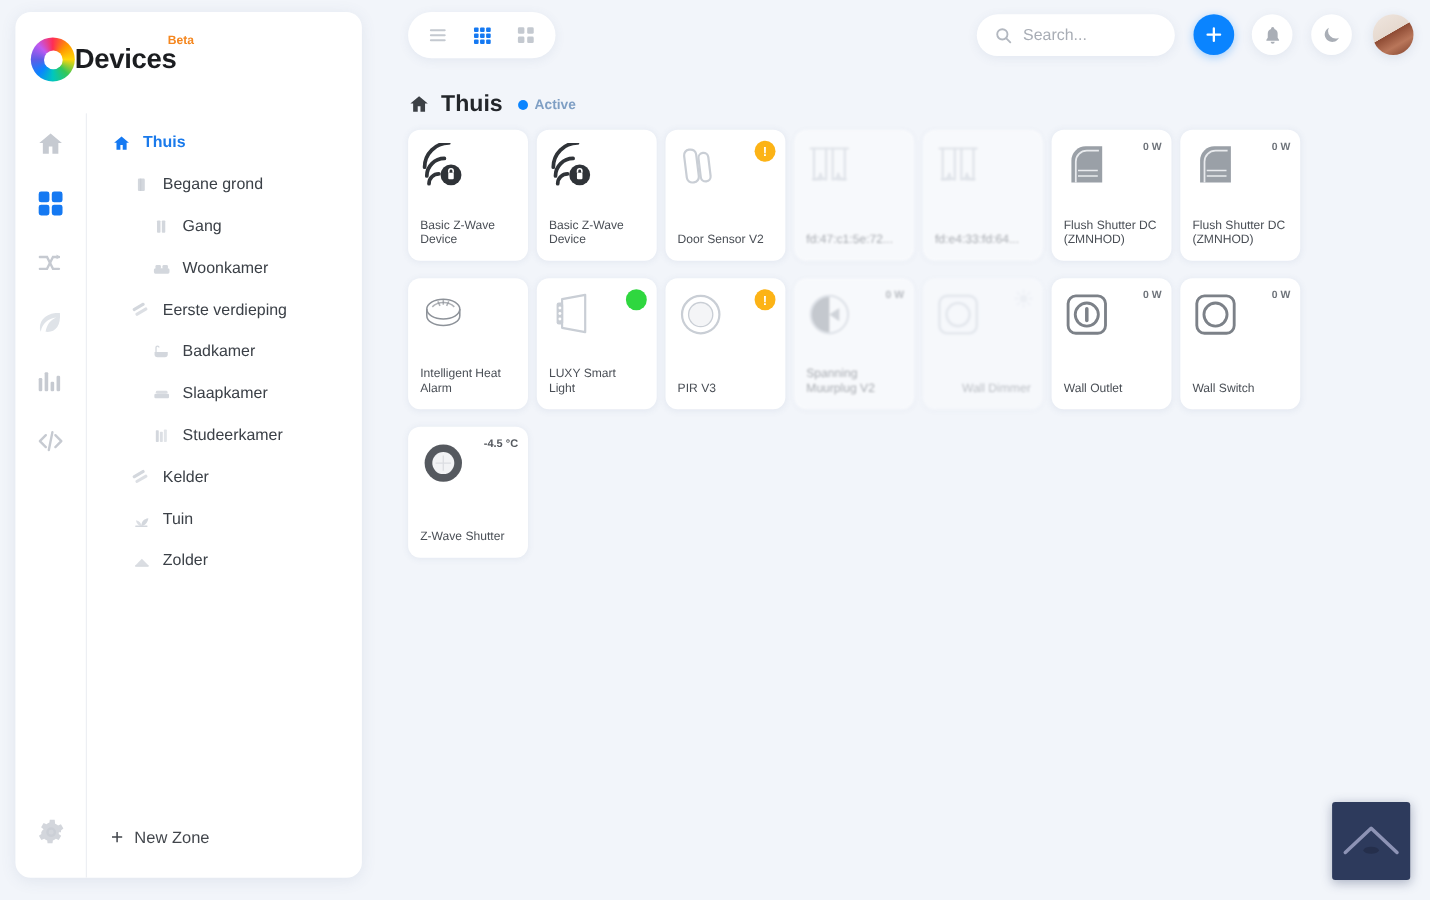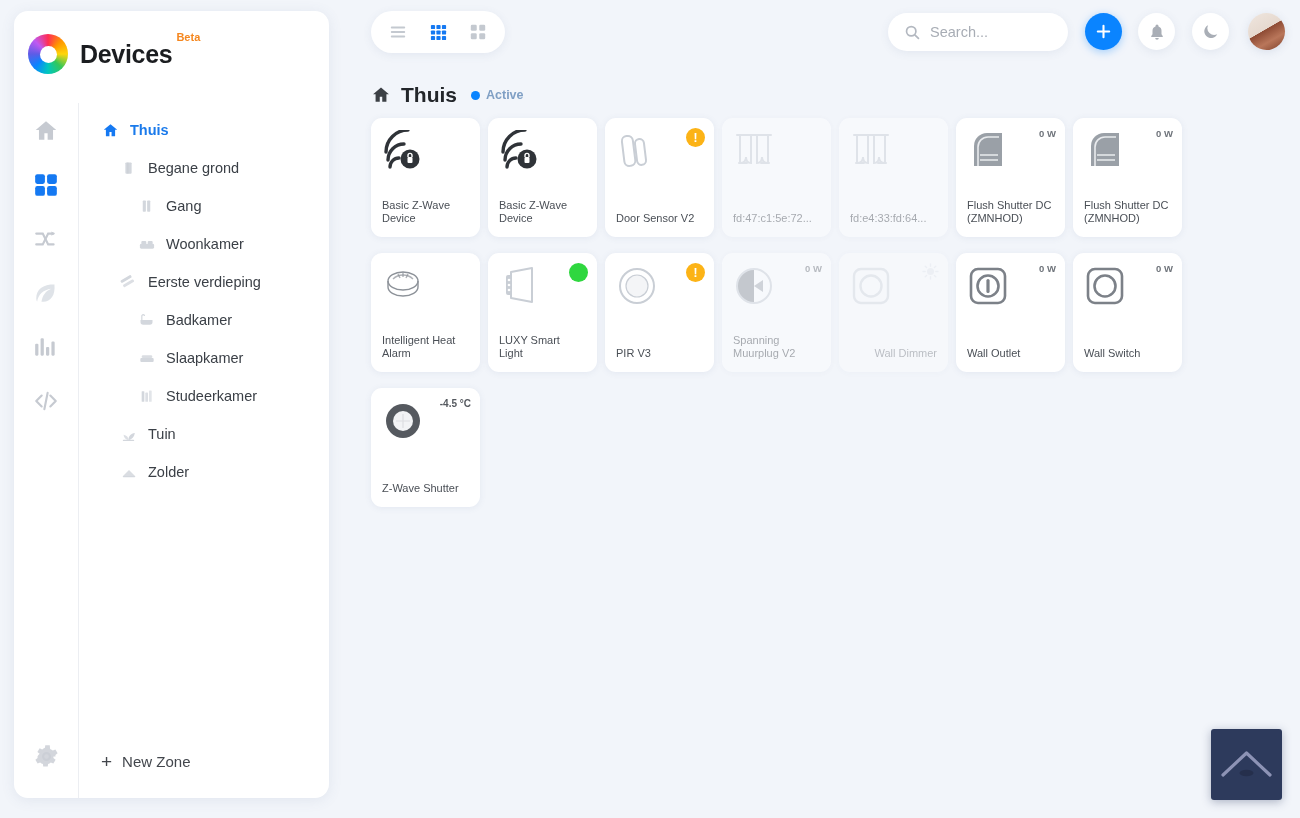--- a/index.html
+++ b/index.html
@@ -16,21 +16,21 @@
     position: absolute; left: 14px; top: 11px;
     width: 315px; height: 787px;
     background: #ffffff;
     border-radius: 14px;
     box-shadow: 0 2px 14px rgba(80,100,140,.10);
     display: flex; flex-direction: column;
     overflow: hidden;
   }
   #brand {
     height: 86px; display: flex; align-items: center;
-    padding-left: 14px; gap: 12px; flex: none;
+    padding-left: 14px; gap: 0; flex: none;
   }
   .logo-ring {
     width: 40px; height: 40px; border-radius: 50%;
     background: conic-gradient(#ff2d55,#ff9500,#ffd60a,#34c759,#00c7be,#0a84ff,#5e5ce6,#bf5af2,#ff2d55);
     position: relative; flex: none;
   }
   .logo-ring::after {
     content:""; position:absolute; left:50%; top:50%;
     width:17px; height:17px; margin:-8.5px 0 0 -8.5px;
     background:#fff; border-radius:50%;
@@ -325,20 +325,29 @@
           </div>
           <div class="zone lvl2">
             <span class="zi">
               <svg width="16" height="17" viewBox="0 0 24 24" fill="#d3d7dd">
                 <rect x="4" y="4" width="4" height="16" rx="1"></rect>
                 <rect x="9.5" y="6" width="4" height="14" rx="1" opacity=".8"></rect>
                 <rect x="15" y="3" width="4" height="17" rx="1" opacity=".65"></rect>
               </svg>
             </span>
             <span>Studeerkamer</span>
+          </div>
+          <div class="zone lvl1">
+            <span class="zi">
+              <svg width="17" height="17" viewBox="0 0 24 24" fill="#d3d7dd" transform="rotate(-30)">
+                <rect x="3" y="4" width="17" height="4" rx="1.6"></rect>
+                <rect x="3" y="11" width="17" height="4" rx="1.6" opacity=".8"></rect>
+              </svg>
+            </span>
+            <span>Kelder</span>
           </div>
           <div class="zone lvl1">
             <span class="zi">
               <svg width="17" height="17" viewBox="0 0 24 24" fill="#d3d7dd">
                 <path d="M12 20c0-6 3-9 9-10-1 6-4 9-9 10z"></path>
                 <path d="M12 20c0-4-2.5-6.5-7-7.5.8 4.5 3.2 7 7 7.5z" opacity=".8"></path>
                 <rect x="4" y="19.5" width="16" height="1.8" rx=".9"></rect>
               </svg>
             </span>
             <span>Tuin</span>

